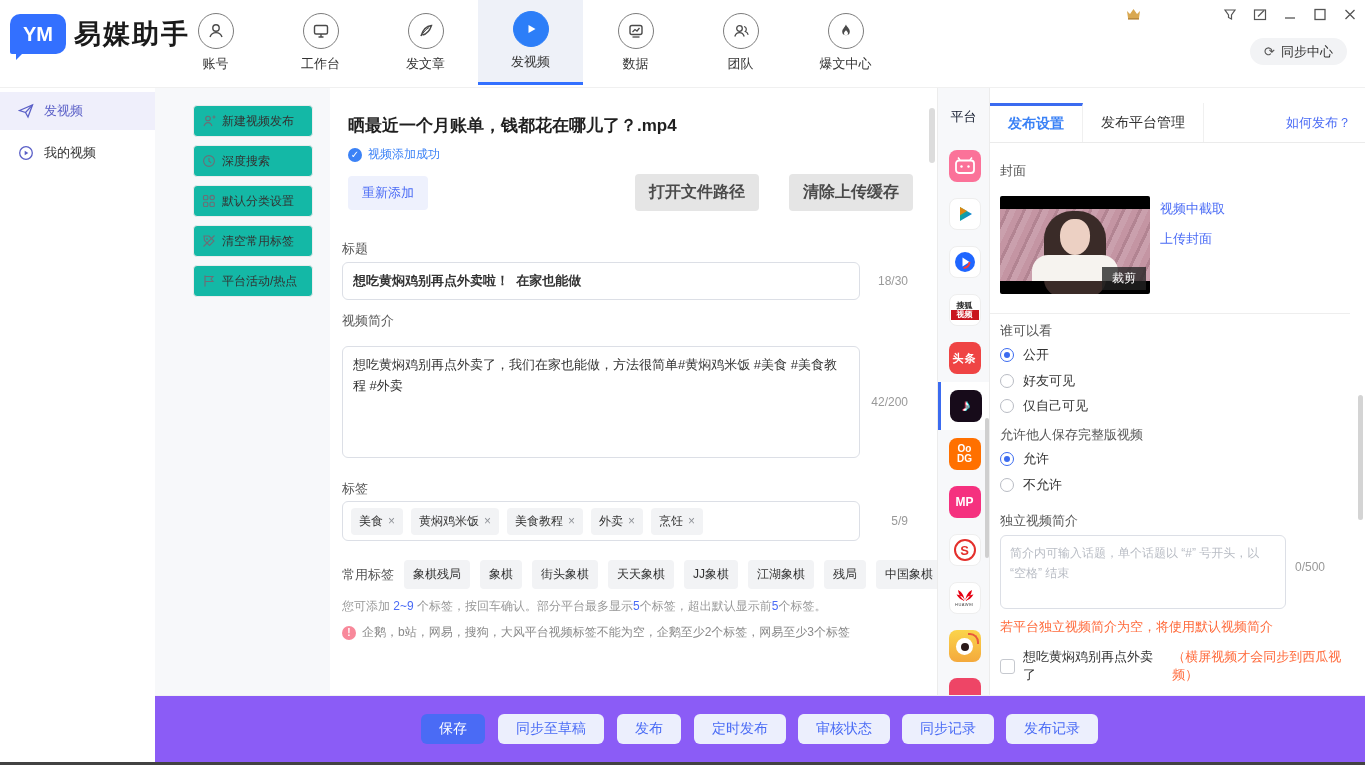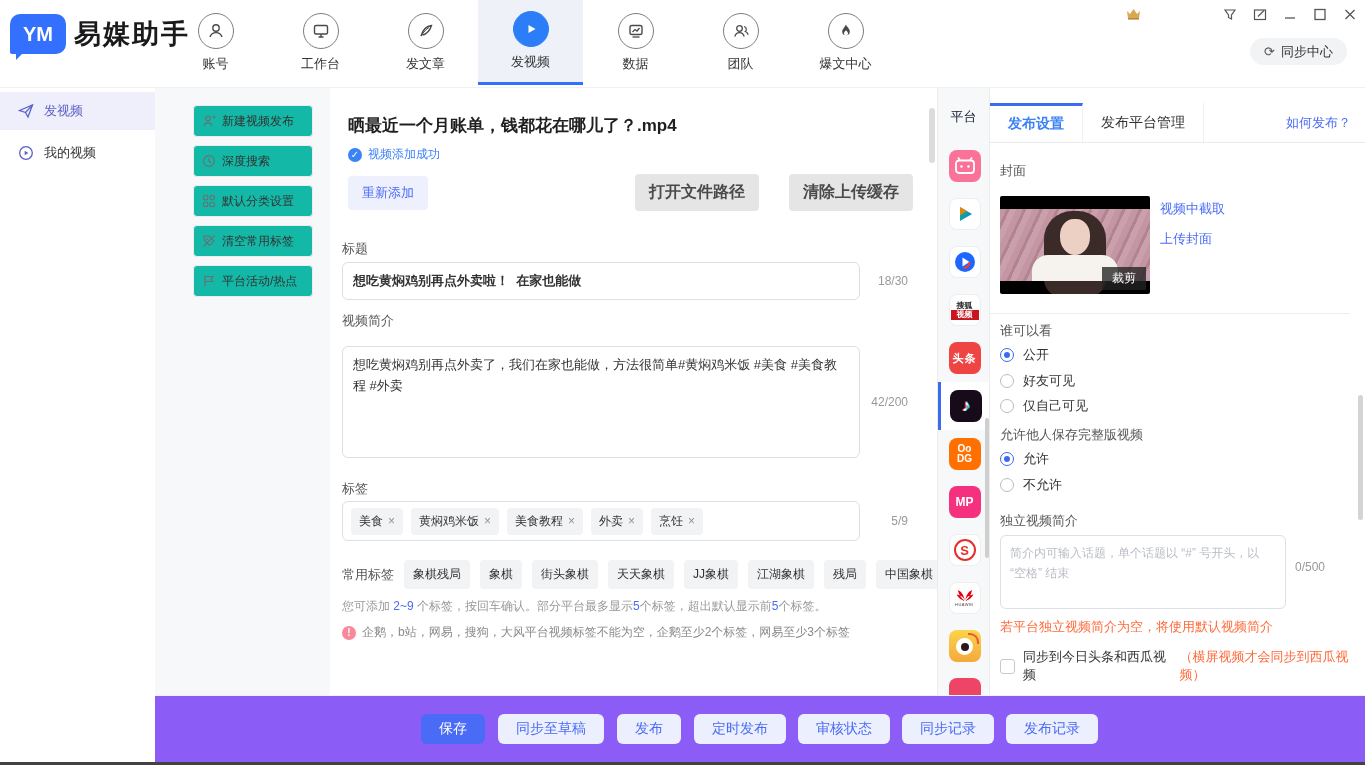--- a/index.html
+++ b/index.html
@@ -507,21 +507,21 @@
       <span>不允许</span>
     </div>
 
     <span class="sec-label" style="top:424px">独立视频简介</span>
     <textarea class="ind-area" placeholder="简介内可输入话题，单个话题以 “#” 号开头，以 “空格” 结束" style=""></textarea>
     <span class="ind-counter">0/500</span>
     <p class="orange-note">若平台独立视频简介为空，将使用默认视频简介</p>
 
     <div class="chk-row">
       <span class="chk"></span>
-      <span>同步到今日头条和西瓜视频</span>
+      <span>想吃黄焖鸡别再点外卖了</span>
       <span class="chk-note">（横屏视频才会同步到西瓜视频）</span>
     </div>
 
     <div class="panel-scroll"></div>
   </section>
 
   <footer class="footerbar">
     <div class="fgroup1">
       <button class="fbtn solid">保存</button>
       <button class="fbtn">同步至草稿</button>

